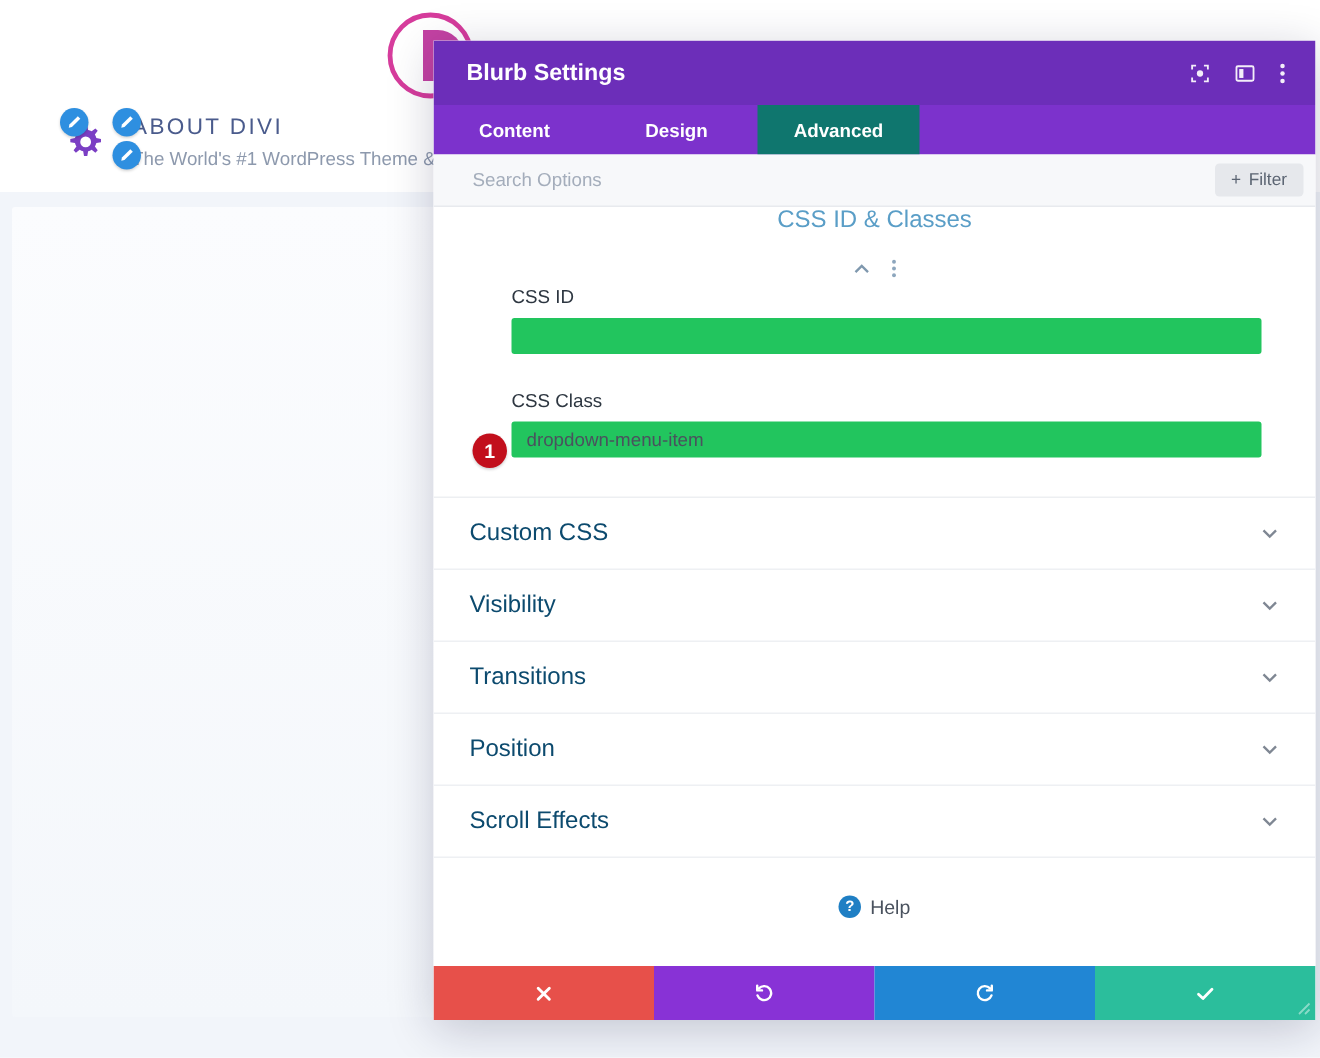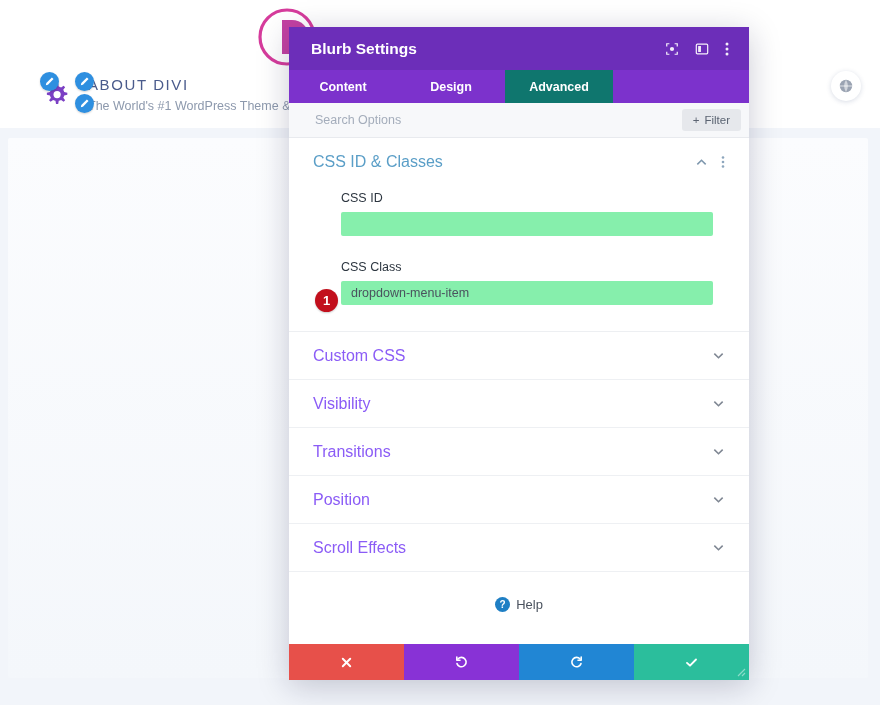--- a/index.html
+++ b/index.html
@@ -121,21 +121,21 @@
     align-items: center;
     justify-content: center;
     color: #9aa3b2;
   }
 
   
   #settings-modal {
     position: absolute;
     left: 289px;
     top: 27px;
-    width: 460px;
+    width: 588px;
     height: 653px;
     background: #ffffff;
     box-shadow: 0 6px 30px rgba(20,20,60,0.22);
     display: flex;
     flex-direction: column;
     overflow: hidden;
   }
 
   .modal-titlebar {
     height: 43px;
@@ -230,20 +230,21 @@
   
   .section-open {
     border-bottom: 1px solid #edeff2;
     padding: 0 0 26px 0;
   }
   .section-open-head {
     display: flex;
     align-items: center;
     height: 48px;
     padding: 0 24px 0 24px;
+    flex-direction: column;
   }
   .section-open-title {
     flex: 1;
     color: #5a9ec7;
     font-size: 16px;
     font-weight: 400;
   }
   .sec-tools {
     display: flex;
     align-items: center;
@@ -260,21 +261,21 @@
   .field-label {
     font-size: 12.5px;
     color: #2d3640;
     margin-bottom: 7px;
     margin-top: 5px;
   }
   .field-input {
     width: 100%;
     box-sizing: border-box;
     height: 24px;
-    background: #86efac;
+    background: #22c55e;
     border: none;
     border-radius: 2px;
     outline: none;
     font-family: "Liberation Sans", sans-serif;
     font-size: 12.5px;
     color: #4a525e;
     padding: 0 10px;
   }
   .field-input::placeholder { color: #b2b9c4; }
   .field-group.second { margin-top: 24px; }
@@ -300,21 +301,21 @@
   .acc-row {
     height: 47px;
     display: flex;
     align-items: center;
     padding: 0 24px;
     border-bottom: 1px solid #eef0f3;
     cursor: pointer;
   }
   .acc-title {
     flex: 1;
-    color: #8b5cf6;
+    color: #0c4a6e;
     font-size: 16px;
     font-weight: 400;
   }
   .acc-chev { color: #7f8793; display: flex; }
 
   .help-row {
     display: flex;
     align-items: center;
     justify-content: center;
     gap: 6px;

